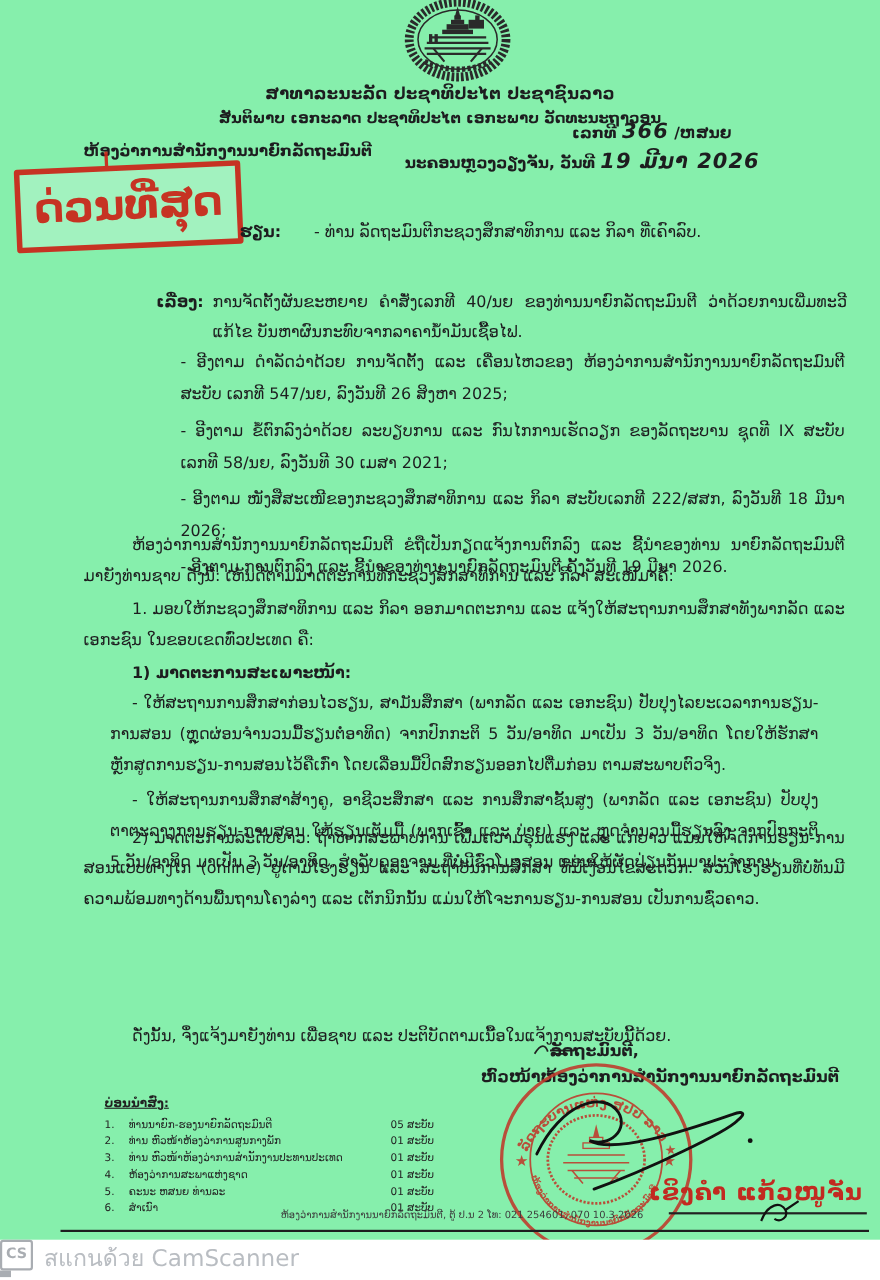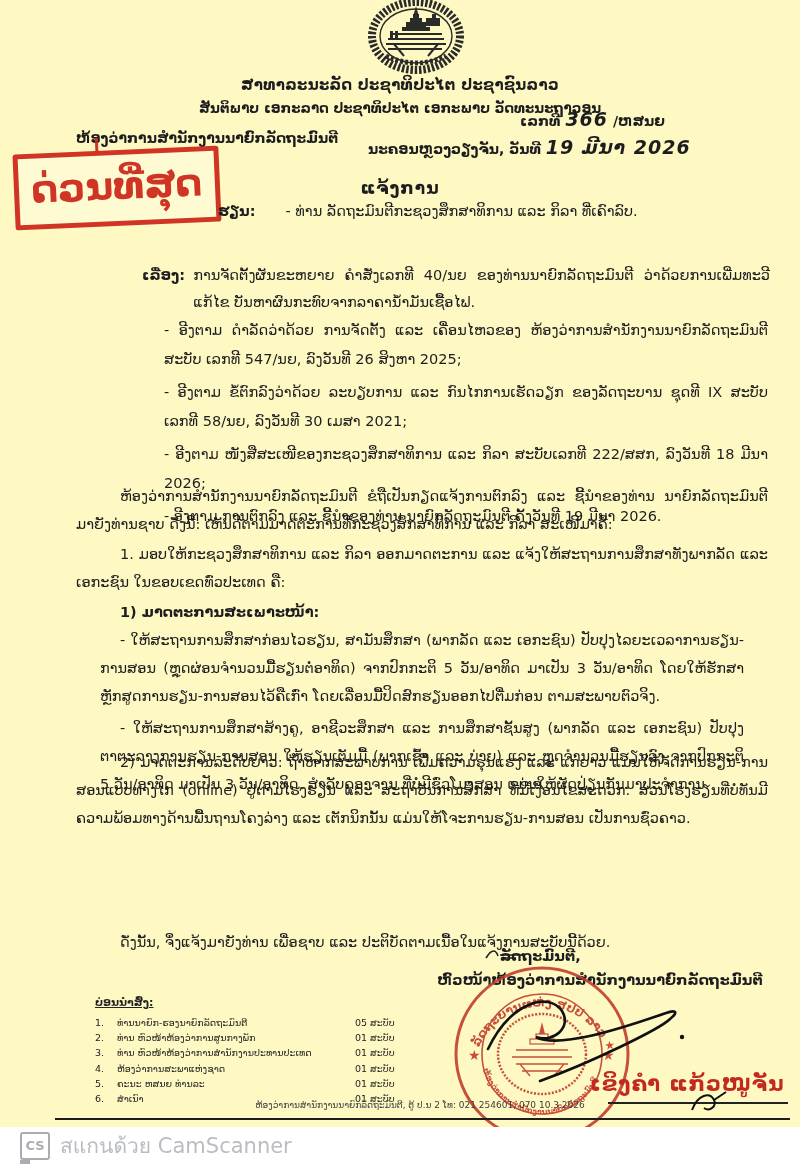--- a/index.html
+++ b/index.html
@@ -3,21 +3,21 @@
 <meta charset="utf-8">
 <style>
   html,body{margin:0;padding:0;}
   body{
     width:800px;height:1164px;
     font-family:"DejaVu Sans","Liberation Sans",sans-serif;
     background:#e9ecef;
   }
   .page{
     position:relative;width:800px;height:1164px;overflow:hidden;
-    background:#fef9c3;color:#1d1d1f;
+    background:#86efac;color:#1d1d1f;
   }
   .abs{position:absolute;}
   .center{text-align:center;}
   
   .country{left:0;right:0;top:76px;font-size:15px;font-weight:bold;letter-spacing:.3px;}
   .motto{left:0;right:0;top:100px;font-size:13.5px;font-weight:bold;}
   .office{left:76px;top:130px;font-size:14px;font-weight:bold;}
   .refline{left:520px;top:108px;width:250px;font-size:14px;font-weight:bold;white-space:nowrap;}
   .hand{font-style:italic;font-weight:bold;font-size:19px;letter-spacing:1px;}
   .dateline{left:368px;top:136px;width:402px;font-size:14px;font-weight:bold;white-space:nowrap;}
@@ -60,21 +60,21 @@
   
   .dist{left:95px;top:996px;width:330px;font-size:9.5px;color:#222;}
   .dist-title{font-weight:bold;text-decoration:underline;font-size:11px;margin-bottom:6px;}
   .dist-row{display:flex;line-height:15.2px;}
   .dist-no{width:22px;}
   .dist-name{width:238px;}
   .dist-copies{width:60px;}
   .bottom-rule{left:55px;top:1118px;width:735px;height:2px;background:#1d1d1f;}
   .footerline{left:110px;top:1100px;width:620px;font-size:9px;color:#3c3c3c;text-align:center;filter:blur(.4px);}
   
-  .scanbar{left:0;top:1127px;width:800px;height:37px;background:#ffffff;display:flex;align-items:center;gap:10px;padding-left:20px;box-sizing:border-box;}
+  .scanbar{left:0;top:1127px;width:800px;height:37px;background:#ffffff;display:flex;gap:10px;padding-left:0;box-sizing:border-box;}
   .cslogo{position:relative;width:26px;height:24px;border:2.5px solid #a9adb2;border-radius:3px;color:#a9adb2;font-weight:bold;font-size:13px;line-height:24px;text-align:center;}
   .cslogo:after{content:"";position:absolute;left:-2.5px;bottom:-8px;width:10px;height:6px;background:#a9adb2;}
   .scantext{color:#b9bdc2;font-size:21px;}
   .emblem{left:360px;top:0px;width:112px;height:76px;}
 </style>
 </head>
 <body>
 
 <div class="page">
 
@@ -106,21 +106,20 @@
     <span class="hand">366</span>
     <span>/ຫສນຍ</span>
   </div>
   <div class="abs dateline">
     <span>ນະຄອນຫຼວງວຽງຈັນ, ວັນທີ</span>
     <span class="hand">19 ມີນາ 2026</span>
   </div>
 
   <div class="abs stamp">ດ່ວນທີ່ສຸດ</div>
 
-  <div class="abs doc-title center">ແຈ້ງການ</div>
 
   <div class="abs to-row">
     <span class="to-label">ຮຽນ:</span>
     <span class="to-recips">
       <div>- ທ່ານ ລັດຖະມົນຕີກະຊວງສຶກສາທິການ ແລະ ກິລາ ທີ່ເຄົາລົບ.</div>
     </span>
   </div>
 
   <div class="abs subj-row">
     <span class="subj-label">ເລື່ອງ:</span>

